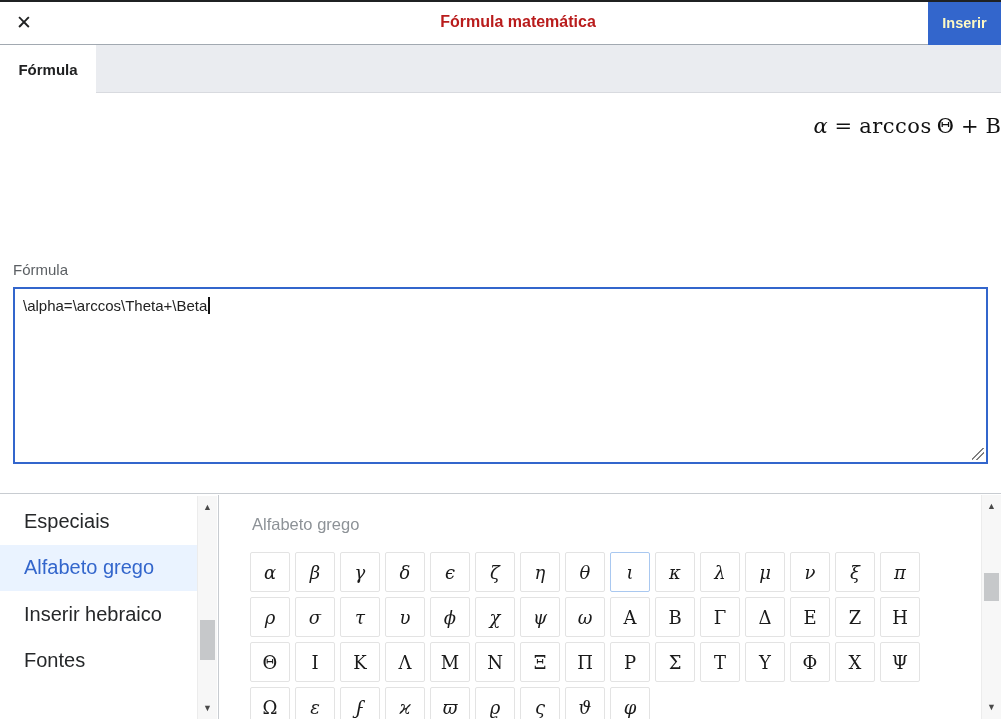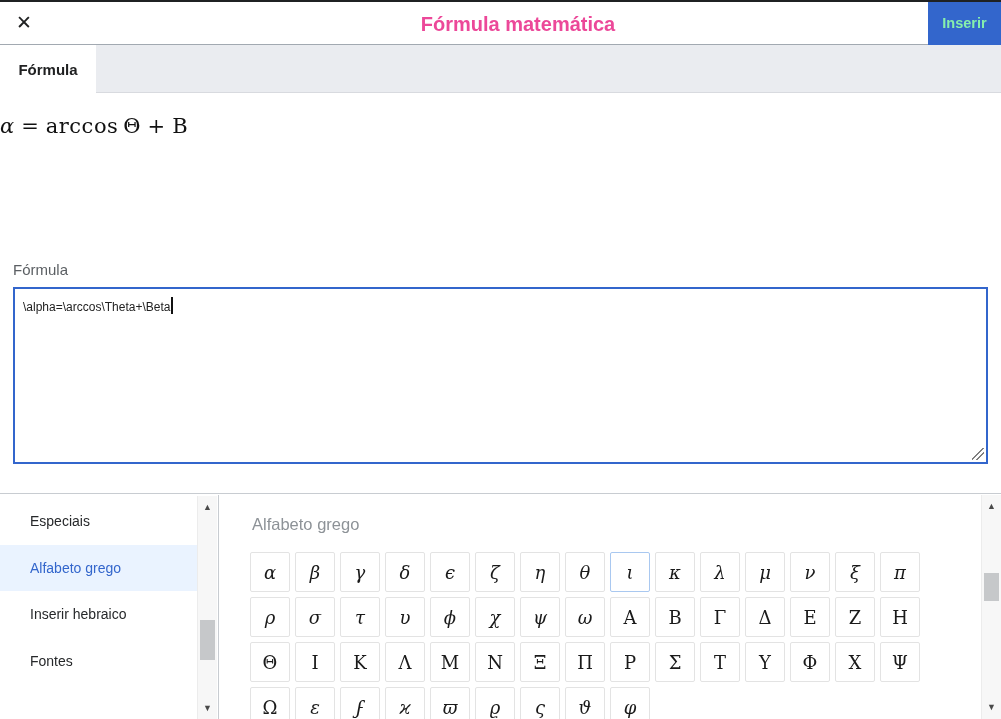--- a/index.html
+++ b/index.html
@@ -5,55 +5,55 @@
   * { margin:0; padding:0; box-sizing:border-box; }
   body { font-family:"Liberation Sans", sans-serif; background:#fff; }
   .page { position:relative; width:1001px; height:719px; overflow:hidden; background:#fff; }
   .top-edge { position:absolute; top:0; left:0; width:100%; height:2px; background:#1f2123; z-index:20; }
 
   
   .header { position:absolute; top:0; left:0; width:100%; height:45px; background:#fff;
             border-bottom:1px solid #a2a9b1; z-index:10; }
   .close-btn { position:absolute; left:9px; top:8px; width:30px; height:30px; border:none; background:transparent;
                font-size:19px; line-height:30px; color:#202122; cursor:pointer; }
-  .dlg-title { position:absolute; left:0; right:0; top:13px; text-align:center; font-size:20px;
-               font-weight:bold; color:#ec4899;padding-left:35px; }
+  .dlg-title { position:absolute; left:0; right:0; top:13px; text-align:center; font-size:16px;
+               font-weight:bold; color:#b91c1c;padding-left:35px; }
   .insert-btn { position:absolute; right:0; top:0; width:73px; height:45px; border:none;
-                background:#36c; color:#86efac; font-size:14.5px; font-weight:bold; cursor:pointer; }
+                background:#36c; color:#fef9c3; font-size:14.5px; font-weight:bold; cursor:pointer; }
 
   
   .tabbar { position:absolute; top:45px; left:0; width:100%; height:48px; background:#eaecf0;
             border-bottom:1px solid rgba(200,204,209,.55); display:flex; }
   .tab { height:48px; display:flex; align-items:center; justify-content:center; font-size:15px;
          font-weight:bold; cursor:pointer; }
   .tab.active { width:96px; background:#fff; color:#202122; }
   .tab.inactive { color:#54595d; background:transparent; padding:0 24px; margin-left:12px; }
 
   
-  .preview { position:absolute; top:114px; left:0; width:100%; text-align:left;
+  .preview { position:absolute; top:114px; left:0; width:100%; text-align:right;
              font-family:"DejaVu Serif","Liberation Serif",serif; font-size:21px; color:#111; }
   .pv-it { font-style:italic; }
   .pv-sp { margin:0 7px; }
   .pv-fn { margin-right:5px; letter-spacing:.5px; }
 
   
   .field-label { position:absolute; left:13px; top:261px; font-size:15px; color:#5b5f63; }
   .ta { position:absolute; left:13px; top:287px; width:975px; height:177px; background:#fff;
         border:2px solid #36c; cursor:text; }
-  .ta-inner { position:absolute; left:8px; top:8px; right:14px; font-size:12px; color:#222;
+  .ta-inner { position:absolute; left:8px; top:8px; right:14px; font-size:15px; color:#222;
               white-space:pre; overflow:hidden; }
   .caret { display:inline-block; width:2px; height:17px; background:#111; vertical-align:text-bottom; margin-left:1px; }
   .grip { position:absolute; right:2px; bottom:2px; width:12px; height:12px;
           background:linear-gradient(135deg, transparent 0 42%, #808080 42% 50%, transparent 50% 64%, #808080 64% 72%, transparent 72%); }
 
   
   .bottom { position:absolute; top:493px; left:0; width:100%; height:226px; border-top:1px solid #c8ccd1; background:#fff; }
   .sidebar { position:absolute; left:0; top:1px; width:219px; height:225px; background:#fff; border-right:1px solid #c8ccd1; }
   .sb-list { position:absolute; left:0; top:3px; width:197px; }
-  .sb-item { height:46.5px; display:flex; align-items:center; padding-left:30px; font-size:14px;
+  .sb-item { height:46.5px; display:flex; align-items:center; padding-left:24px; font-size:20px;
              color:#26282a; cursor:pointer; }
   .sb-item.sel { background:#eaf3ff; color:#36c; }
 
   .vscroll { position:absolute; top:0; width:20px; height:225px; background:#f7f7f7; border-left:1px solid #ececec; }
   .vscroll .arr { position:absolute; left:0; width:100%; text-align:center; font-size:9px; color:#4a4a4a; cursor:pointer; }
   .vscroll .thumb { position:absolute; left:2px; width:15px; background:#c6c8ca; cursor:pointer; }
   .sb-scroll { left:197px; top:1px; }
   .sb-scroll .thumb { top:124px; height:40px; }
   .rp-scroll { left:981px; top:1px; }
   .rp-scroll .thumb { top:78px; height:28px; }

